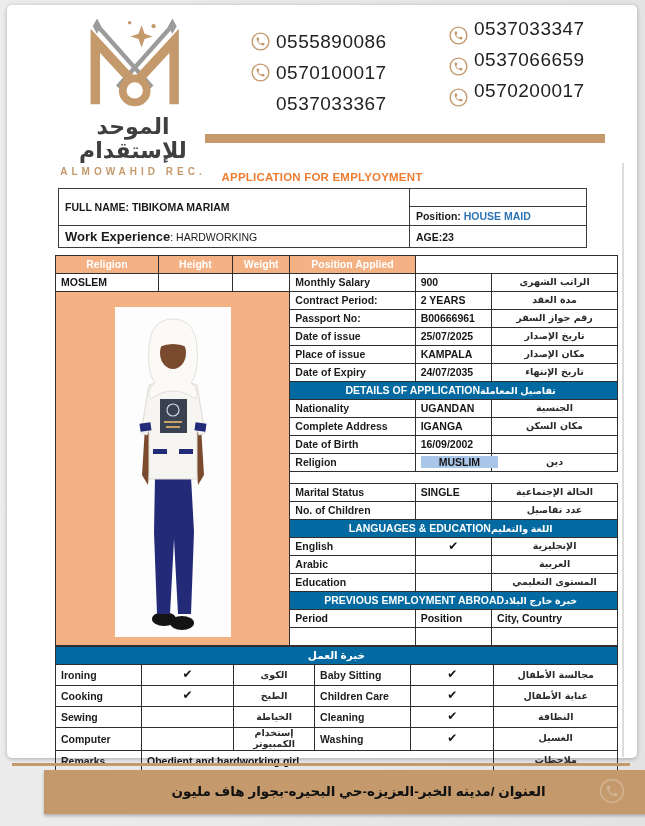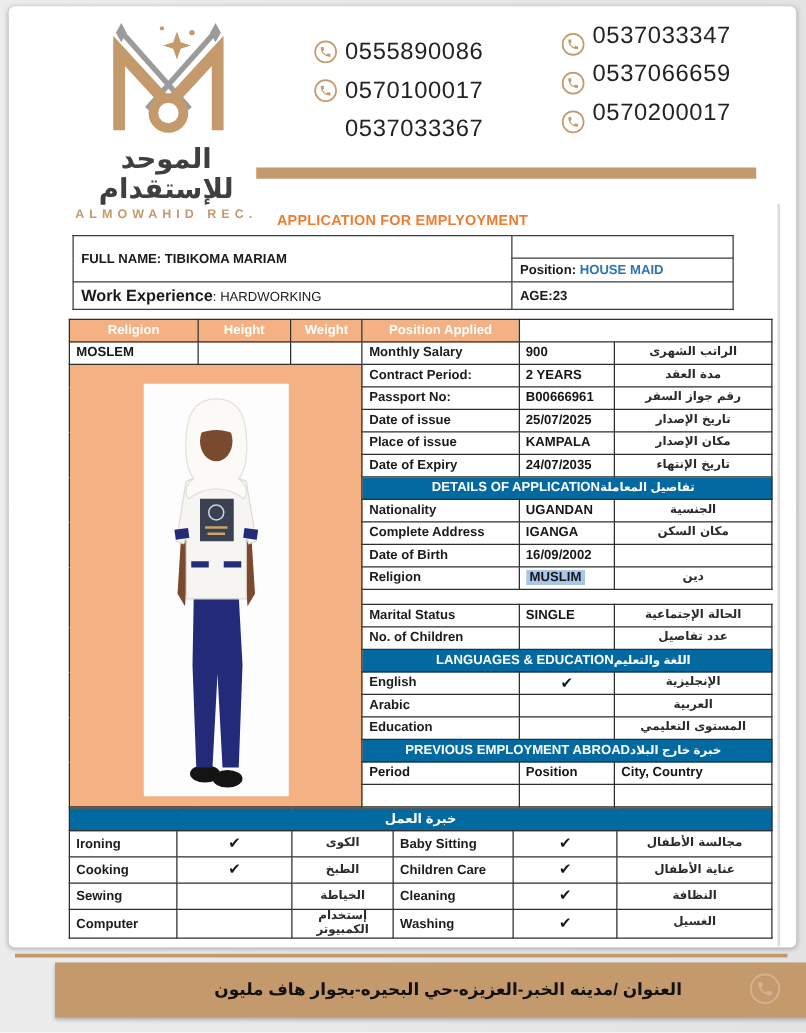--- a/index.html
+++ b/index.html
@@ -49,21 +49,21 @@
   .mt td{border:1px solid #2e2e2e;font-size:10.5px;color:#161616;padding:0 5px;height:17px;vertical-align:middle;line-height:1.15;}
   .mt .sec{background:#0369a1;color:#ffffff;font-weight:700;text-align:center;height:17px;font-size:10.5px;}
   .mt .sec .ar{font-size:9.5px;margin-right:6px;}
   .mt .hdr{background:#F4B183;color:#ffffff;font-weight:700;text-align:center;}
   .mt .lab{font-weight:700;color:#1c1c1c;}
   .mt .val{font-weight:700;}
   .mt .arl{direction:rtl;text-align:center;font-size:9.5px;font-weight:700;color:#2b2b2b;
     font-family:"DejaVu Sans",sans-serif;}
   .mt .spacer td{border:none;height:11px;}
   .mt .chk{text-align:center;font-weight:700;font-size:12px;}
-  .hl{background:#A9C6E8;padding:0 3px;}
+  .hl{background:#A9C6E8;padding:0 18px;}
   .photo-cell{background:#F4B183;padding:0;vertical-align:top;}
   .photo-box{width:116px;margin:6px auto 0 auto;background:#fdfdfd;height:330px;}
   .pe-hd td{font-weight:700;}
   
   .sk td{height:20px;}
   .sk .arl{font-size:9.5px;}
   .remarks-val{font-weight:600;}
   .right-line{position:absolute;left:615px;top:158px;width:2px;height:594px;background:#dcdcdc;}
   
   .foot-line{position:absolute;left:12px;top:763px;width:618px;height:3px;background:#C49A6C;}
@@ -361,20 +361,25 @@
         <td class="arl">النظافة</td>
       </tr>
       <tr>
         <td class="lab">Computer</td>
         <td class="chk"></td>
         <td class="arl">إستخدام الكمبيوتر</td>
         <td class="lab">Washing</td>
         <td class="chk">✔</td>
         <td class="arl">الغسيل</td>
       </tr>
+      <tr>
+        <td class="lab">Remarks</td>
+        <td class="remarks-val" colspan="4">Obedient and hardworking girl.</td>
+        <td class="arl">ملاحظات</td>
+      </tr>
     </tbody>
       </table>
   </div>
 
   <div class="right-line"></div>
 </div>
 
 <div class="foot-line"></div>
 <div class="foot-band">
   <div class="foot-l1">العنوان /مدينه الخبر-العزيزه-حي البحيره-بجوار هاف مليون</div>

